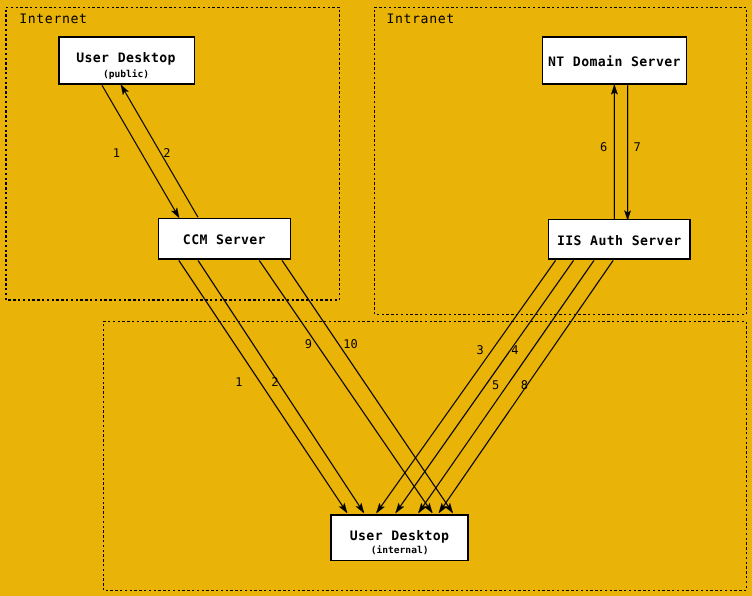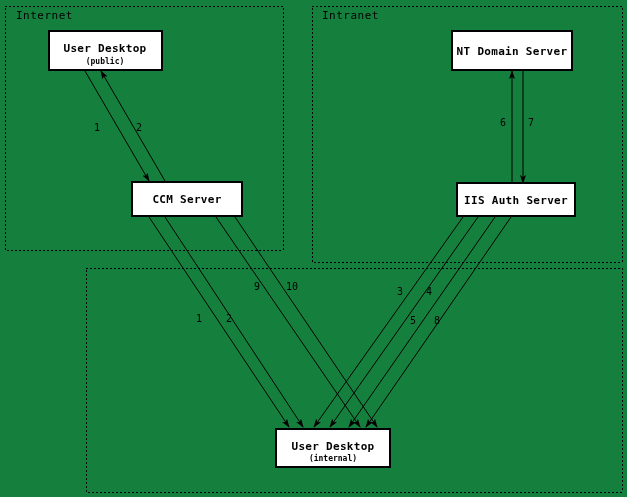--- a/index.html
+++ b/index.html
@@ -4,21 +4,21 @@
 <style>
   html, body {
     margin: 0;
     padding: 0;
     background: #ffffff;
   }
   #diagram-root {
     position: relative;
     width: 627px;
     height: 497px;
-    background: #15803d;
+    background: #eab308;
     font-family: "DejaVu Sans Mono", "Liberation Mono", monospace;
     overflow: hidden;
   }
   svg#net-diagram {
     display: block;
     width: 627px;
     height: 497px;
   }
   .zone-box {
     fill: none;

